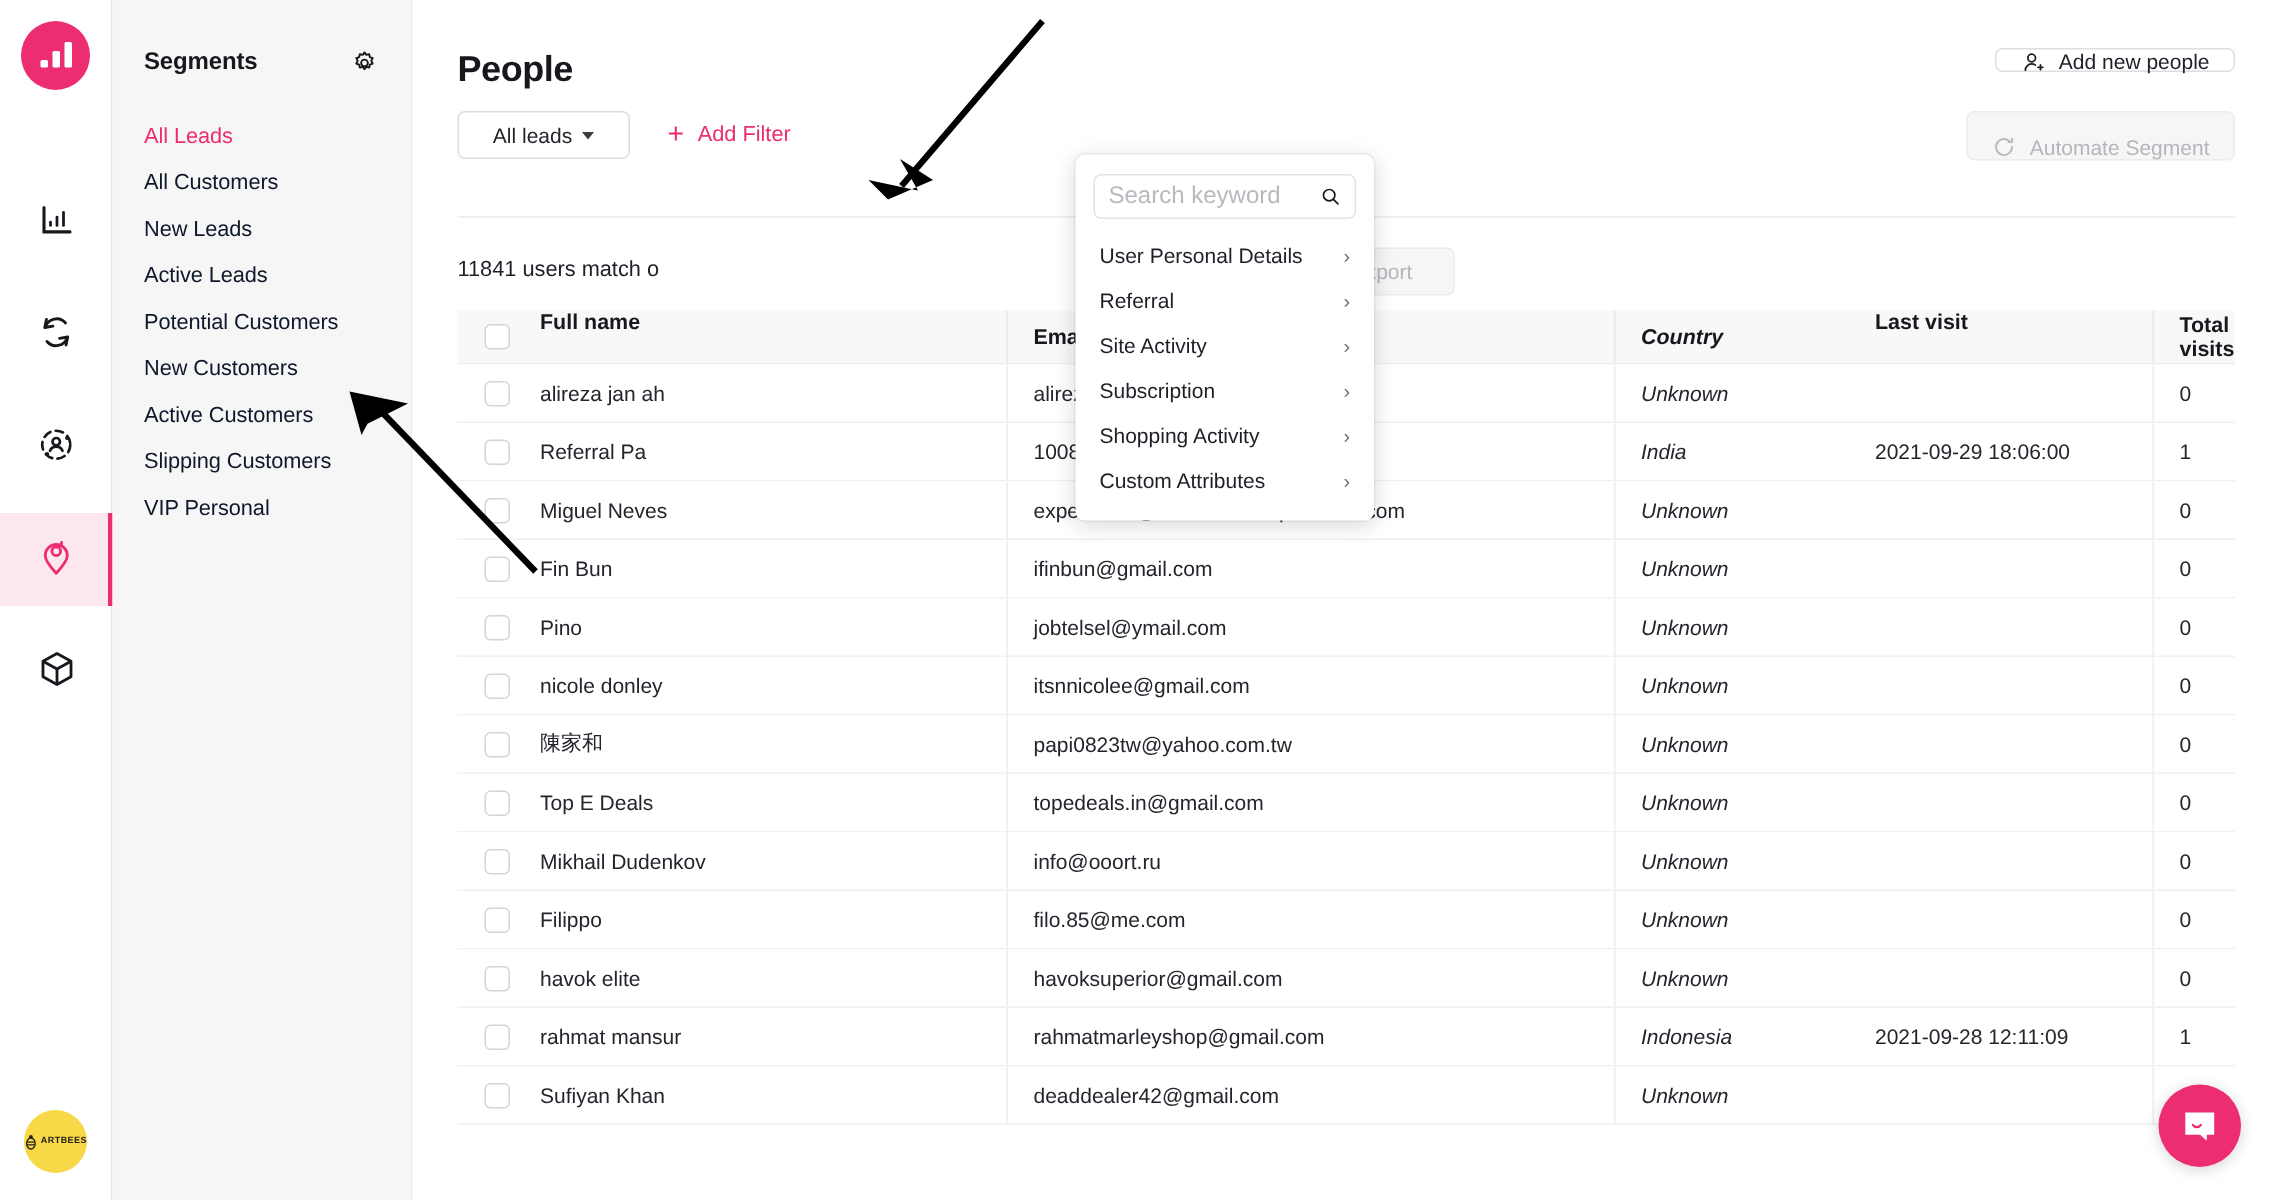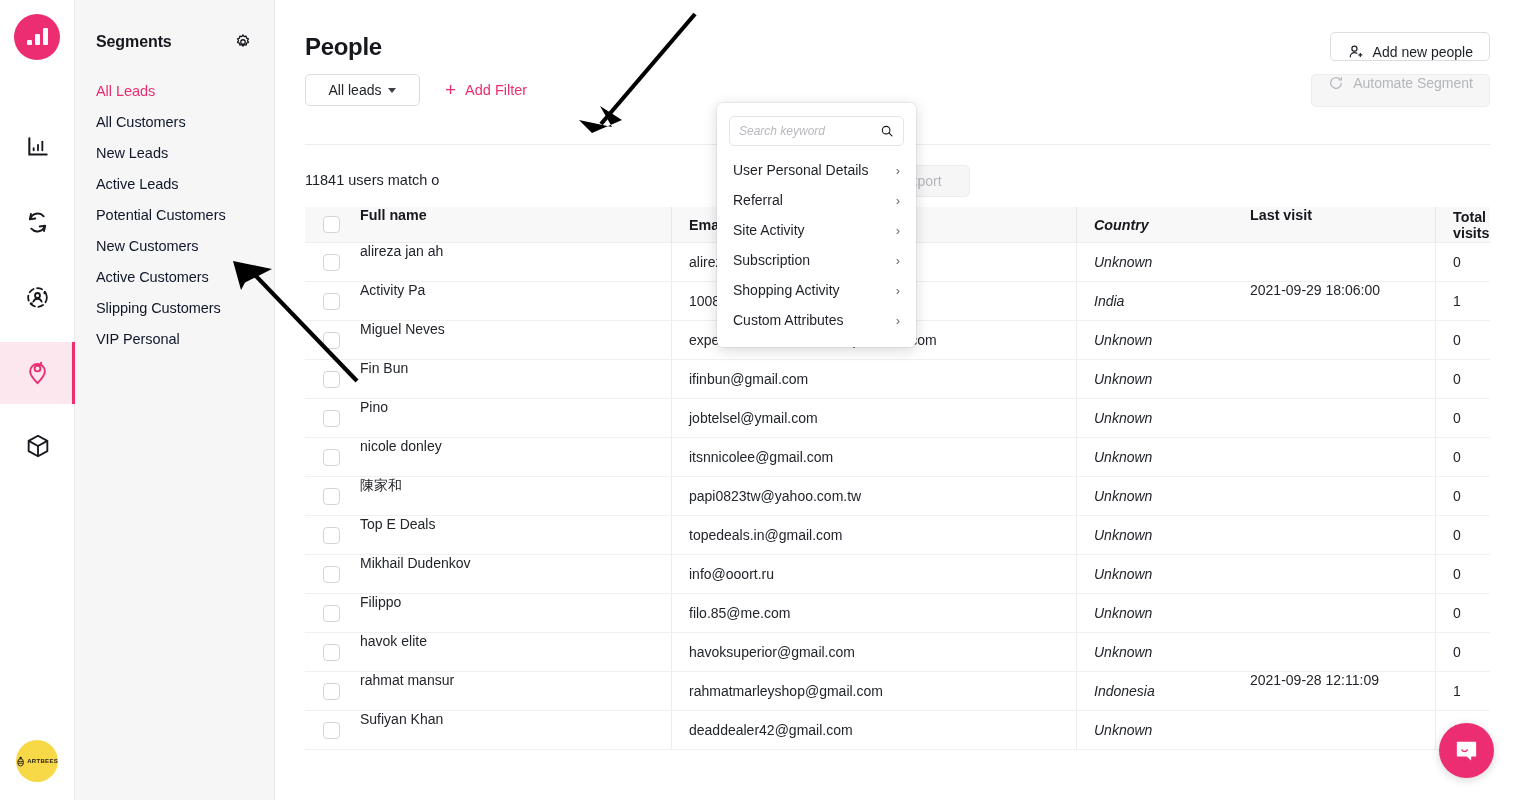--- a/index.html
+++ b/index.html
@@ -87,30 +87,30 @@
 
   .add-filter {
     position: absolute; left: 170px; top: 80px;
     display: flex; align-items: center; gap: 9px;
     color: #ec2d71; font-size: 14.5px; cursor: pointer;
   }
   .plus { font-size: 19px; line-height: 1; font-weight: 400; color:#ec2d71; }
 
   .btn-addpeople {
     position: absolute; right: 30px; top: 32px;
-    height: 29px; padding: 0 16px;
+    height: 16px; padding: 0 16px;
     border: 1px solid #dcdde1; border-radius: 5px; background: #fff;
-    display: flex; align-items: flex-end; gap: 9px;
+    display: flex; align-items: flex-start; gap: 9px;
     font-size: 14px; color: #1d2026; cursor: pointer; white-space: nowrap; margin-left: 33px;
   }
   .btn-automate {
     position: absolute; right: 30px; top: 74px;
     height: 33px; padding: 0 16px;
     border: 1px solid #ececed; border-radius: 5px; background: #f6f6f7;
-    display: flex; align-items: flex-start; gap: 9px;
+    display: flex; align-items: flex-end; gap: 9px;
     font-size: 14px; color: #b3b6bb; cursor: not-allowed; white-space: nowrap;
   }
 
   .divider {
     position: absolute; left: 30px; right: 30px; top: 144px;
     height: 1px; background: #ededef;
   }
   .match-text {
     position: absolute; left: 30px; top: 172px;
     font-size: 14.5px; color: #1d2026; white-space: nowrap;
@@ -122,21 +122,21 @@
     font-size: 14px; color: #b3b6bb; cursor: pointer;
   }
 
   
   .table { position: absolute; left: 30px; top: 207px; right: 30px; }
   .thead {
     display: flex; height: 36px;
     background: #f8f8f9; border-bottom: 1px solid #ededef;
   }
   .trow {
-    display: flex; height: 39px;
+    display: flex; align-items: center; height: 39px;
     border-bottom: 1px solid #f0f0f1; background: #fff;
   }
   .c-chk   { width: 53px; flex:0 0 53px; display:flex; align-items:center; padding-left:18px; }
   .c-name  { width: 313px; flex:0 0 313px; padding-left: 2px; }
   .c-email { width: 405px; flex:0 0 405px; padding-left: 17px; border-left:1px solid #ededef; align-self:stretch; display:flex; align-items:center;}
   .c-country{ width: 157px; flex:0 0 157px; padding-left: 17px; border-left:1px solid #ededef; align-self:stretch; display:flex; align-items:center;font-style:italic;}
   .c-visit { width: 202px; flex:0 0 202px; padding-left: 17px; }
   .c-total { flex:1 1 auto; padding-left: 17px; border-left:1px solid #ededef; align-self:stretch; display:flex; align-items:center;}
   .thead .c-email, .thead .c-country, .thead .c-total { border-left:1px solid #e7e7e9; }
 
@@ -155,24 +155,23 @@
     box-shadow: 0 3px 14px rgba(16,20,30,.17), 0 0 0 1px rgba(16,20,30,.05);
     padding: 13px 0 12px 0; z-index: 40;
   }
   .filter-search {
     margin: 0 12px 9px 12px; height: 30px;
     border: 1px solid #e3e4e7; border-radius: 5px;
     display: flex; align-items: center; padding: 0 9px;
     justify-content: space-between;
   }
   .filter-search input {
-    border: none; outline: none; font-size: 12px; color: #6d28d9;
+    border: none; outline: none; font-size: 16px; color: #6d28d9;
     width: 140px; background: transparent;
     font-family: "Liberation Sans", sans-serif;
-    font-style: italic;
   }
   .filter-search input::placeholder { color: #b7b9be; }
   .filter-opt {
     display: flex; align-items: center; justify-content: space-between;
     padding: 7px 16px 7px 16px; font-size: 14px; color: #1d2026;
     cursor: pointer;
   }
   .filter-arrow { color: #6b6f77; font-size: 13px; }
 
   
@@ -344,21 +343,21 @@
             <div class="c-name td">alireza jan ah</div>
             <div class="c-email td">alirezajanahmadian@gmail.com</div>
             <div class="c-country td">Unknown</div>
             <div class="c-visit td"></div>
             <div class="c-total td">0</div>
           </div>
           <div class="trow">
             <div class="c-chk">
               <span class="chkbox"></span>
             </div>
-            <div class="c-name td">Activity Pa</div>
+            <div class="c-name td">Referral Pa</div>
             <div class="c-email td">1008sundar@gmail.com</div>
             <div class="c-country td">India</div>
             <div class="c-visit td">2021-09-29 18:06:00</div>
             <div class="c-total td">1</div>
           </div>
           <div class="trow">
             <div class="c-chk">
               <span class="chkbox"></span>
             </div>
             <div class="c-name td">Miguel Neves</div>

